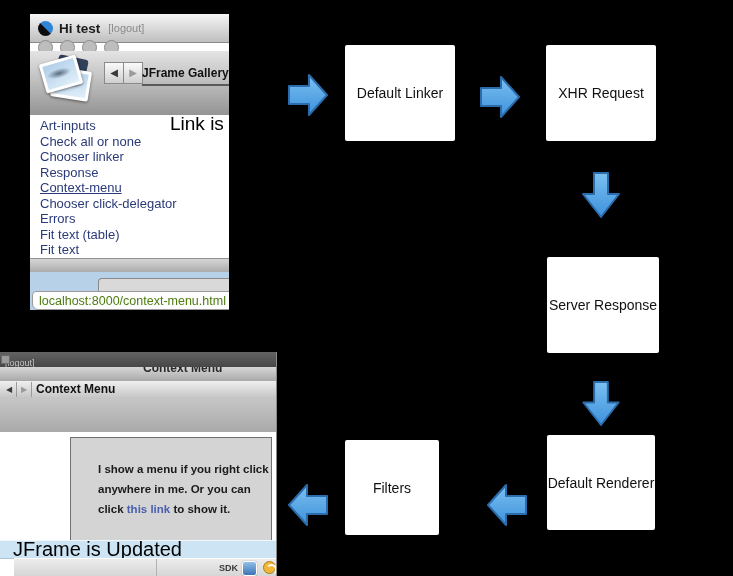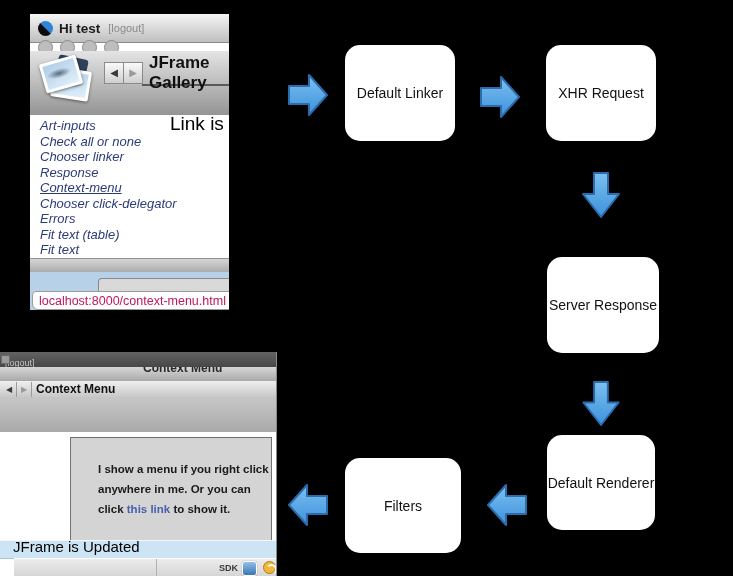--- a/index.html
+++ b/index.html
@@ -1,20 +1,20 @@
 <!DOCTYPE html>
 <html><head>
 <meta charset="utf-8">
 <style>
   html,body{margin:0;padding:0;background:#000;}
   #canvas{position:relative;width:733px;height:576px;background:#000;overflow:hidden;
           font-family:"Liberation Sans",sans-serif;}
 
   
-  .flow-box{position:absolute;background:#fff;border-radius:15px;display:flex;
+  .flow-box{position:absolute;background:#fff;border-radius:2px;display:flex;
             align-items:center;justify-content:center;text-align:center;
             color:#111;font-size:14px;}
   .arrow{position:absolute;}
 
   
   #win1{position:absolute;left:30px;top:14px;width:199px;height:296px;overflow:hidden;
         background:#fff;}
   #win1-titlebar{position:absolute;left:0;top:0;width:100%;height:28px;
         background:linear-gradient(#f5f5f5,#bfbfbf);border-bottom:1px solid #8a8a8a;
         display:flex;align-items:center;}
@@ -36,37 +36,37 @@
   #gallery-icon .p1{left:2px;top:6px;width:38px;height:30px;transform:rotate(-16deg);}
   #gallery-icon .thumb{position:absolute;left:3px;top:3px;right:3px;bottom:3px;
         background:radial-gradient(ellipse 55% 28% at 45% 45%,rgba(70,85,105,.85),rgba(70,85,105,0) 70%),
                    linear-gradient(160deg,#aecde8,#e2f0fa);}
   .navbtn{position:absolute;top:11px;width:18px;height:20px;text-align:center;line-height:20px;
         background:linear-gradient(#fafafa,#cfcfcf);border:1px solid #8a8a8a;font-size:10px;}
   #nav-back{left:74px;border-right:none;color:#3a3a3a;}
   #nav-fwd{left:93px;color:#9a9a9a;}
   #win1-navfield{position:absolute;left:112px;top:11px;right:0;height:22px;
         border-bottom:2px solid #5a5a5a;display:flex;align-items:center;}
-  #win1-navtitle{font-size:17px;font-weight:bold;color:#111;margin-left:7px;}
+  #win1-navtitle{font-size:12px;font-weight:bold;color:#111;}
   
   #win1-content{position:absolute;left:0;top:101px;width:100%;height:143px;background:#fff;
-        overflow:hidden;font-style:italic;}
+        overflow:hidden;}
   #gallery-links{list-style:none;margin:3px 0 0 0;padding:0 0 0 10px;}
   #gallery-links li{font-size:13px;line-height:15.5px;color:#2b3a78;cursor:pointer;}
   #gallery-links li.underline{text-decoration:underline;}
   #caption1{position:absolute;left:140px;top:99px;font-size:19px;color:#000;white-space:nowrap;}
   #win1-divider{position:absolute;left:0;top:244px;width:100%;height:14px;
         background:linear-gradient(#d6d6d6,#a8a8a8);border-top:1px solid #909090;}
   #win1-bluestrip{position:absolute;left:0;top:258px;width:100%;height:38px;background:#b7d2e8;}
   #win1-graypanel{position:absolute;left:68px;top:264px;width:167px;height:32px;
         background:#d9d9d9;border-top:1px solid #8a8a8a;border-left:1px solid #8a8a8a;
         border-top-left-radius:4px;}
   #win1-status{position:absolute;left:2px;top:277px;width:218px;height:19px;
         background:#fdfdfd;border:1px solid #9b9b9b;border-radius:4px 8px 6px 6px;
-        font-size:12.5px;color:#be185d;line-height:18px;padding-left:6px;box-sizing:border-box;
+        font-size:12.5px;color:#4d7c0f;line-height:18px;padding-left:6px;box-sizing:border-box;
         white-space:nowrap;overflow:hidden;}
 
   
   #win2{position:absolute;left:0;top:352px;width:277px;height:224px;overflow:hidden;
         background:#fff;border-right:1px solid #8a8a8a;box-sizing:border-box;}
   #win2-darkbar{position:absolute;left:0;top:0;width:100%;height:15px;
         background:linear-gradient(#636363,#474747);}
   #win2-logout{font-size:9px;color:#c4c4c4;margin-left:5px;line-height:15px;}
   #win2-titleband{position:absolute;left:0;top:15px;width:100%;height:14px;overflow:hidden;
         background:linear-gradient(#d7d7d7,#a8a8a8);border-bottom:1px solid #7d7d7d;}
@@ -84,21 +84,21 @@
   #win2-grayarea{position:absolute;left:0;top:47px;width:100%;height:33px;
         background:linear-gradient(#c6c6c6,#a9a9a9);border-bottom:2px solid #666;}
   #win2-content{position:absolute;left:0;top:80px;width:100%;height:108px;background:#fff;}
   #menu-box{position:absolute;left:70px;top:5px;width:202px;height:110px;
         background:#d4d4d4;border:1px solid #707070;box-sizing:border-box;}
   #menu-box p{margin:21px 0 0 27px;width:172px;font-size:11.5px;font-weight:bold;
         line-height:20px;color:#1a1a1a;}
   #menu-box .inline-link{color:#4a5fae;cursor:pointer;}
   #win2-bluestrip{position:absolute;left:0;top:188px;width:100%;height:17px;background:#cde4f4;
         border-top:1px solid #f2f8fc;border-bottom:1px solid #aac4d6;box-sizing:content-box;}
-  #caption2{position:absolute;left:13px;top:186px;font-size:15px;color:#000;white-space:nowrap;}
+  #caption2{position:absolute;left:13px;top:186px;font-size:20px;color:#000;white-space:nowrap;}
   #win2-bottombar{position:absolute;left:14px;top:206px;width:100%;height:18px;
         background:linear-gradient(#ececec,#d4d4d4);border-top:1px solid #fff;}
   #win2-bottombar .vdiv{position:absolute;left:142px;top:0;width:1px;height:100%;background:#b2b2b2;}
   #sdk-label{position:absolute;right:52px;top:4px;font-size:9px;font-weight:bold;color:#3a3a3a;}
   #photos-icon{position:absolute;right:33px;top:2px;width:13px;height:13px;border-radius:3px;
         background:linear-gradient(#8fc0e8,#3f74b5);border:1px solid #fff;
         box-shadow:0 0 1px #555;}
   #swirl-icon{position:absolute;right:14px;top:2px;width:13px;height:13px;border-radius:50%;
         background:#f2b63a;border:1px solid #a97f16;box-sizing:border-box;}
   #swirl-icon:before{content:"";position:absolute;left:2px;top:2px;width:7px;height:7px;
@@ -171,21 +171,21 @@
   </div>
   <div class="flow-box" style="left:546px;top:45px;width:110px;height:96px">
     <span>XHR Request</span>
   </div>
   <div class="flow-box" style="left:547px;top:257px;width:112px;height:96px">
     <span>Server Response</span>
   </div>
   <div class="flow-box" style="left:547px;top:435px;width:108px;height:95px">
     <span>Default Renderer</span>
   </div>
-  <div class="flow-box" style="left:345px;top:458px;width:116px;height:95px">
+  <div class="flow-box" style="left:345px;top:440px;width:94px;height:95px">
     <span>Filters</span>
   </div>
 
   <svg class="arrow" style="left:288px;top:73px" width="40" height="44" viewBox="0 0 40 44">
     <polygon points="1,13 21,13 21,2 39,22 21,42 21,31 1,31" fill="url(#arrowGrad)" stroke="#2a6cac" stroke-width="2" stroke-linejoin="round"></polygon>
   </svg>
   <svg class="arrow" style="left:480px;top:75px" width="40" height="44" viewBox="0 0 40 44">
     <polygon points="1,13 21,13 21,2 39,22 21,42 21,31 1,31" fill="url(#arrowGrad)" stroke="#2a6cac" stroke-width="2" stroke-linejoin="round"></polygon>
   </svg>
   <svg class="arrow" style="left:581px;top:172px" width="40" height="46" viewBox="0 0 40 46">

